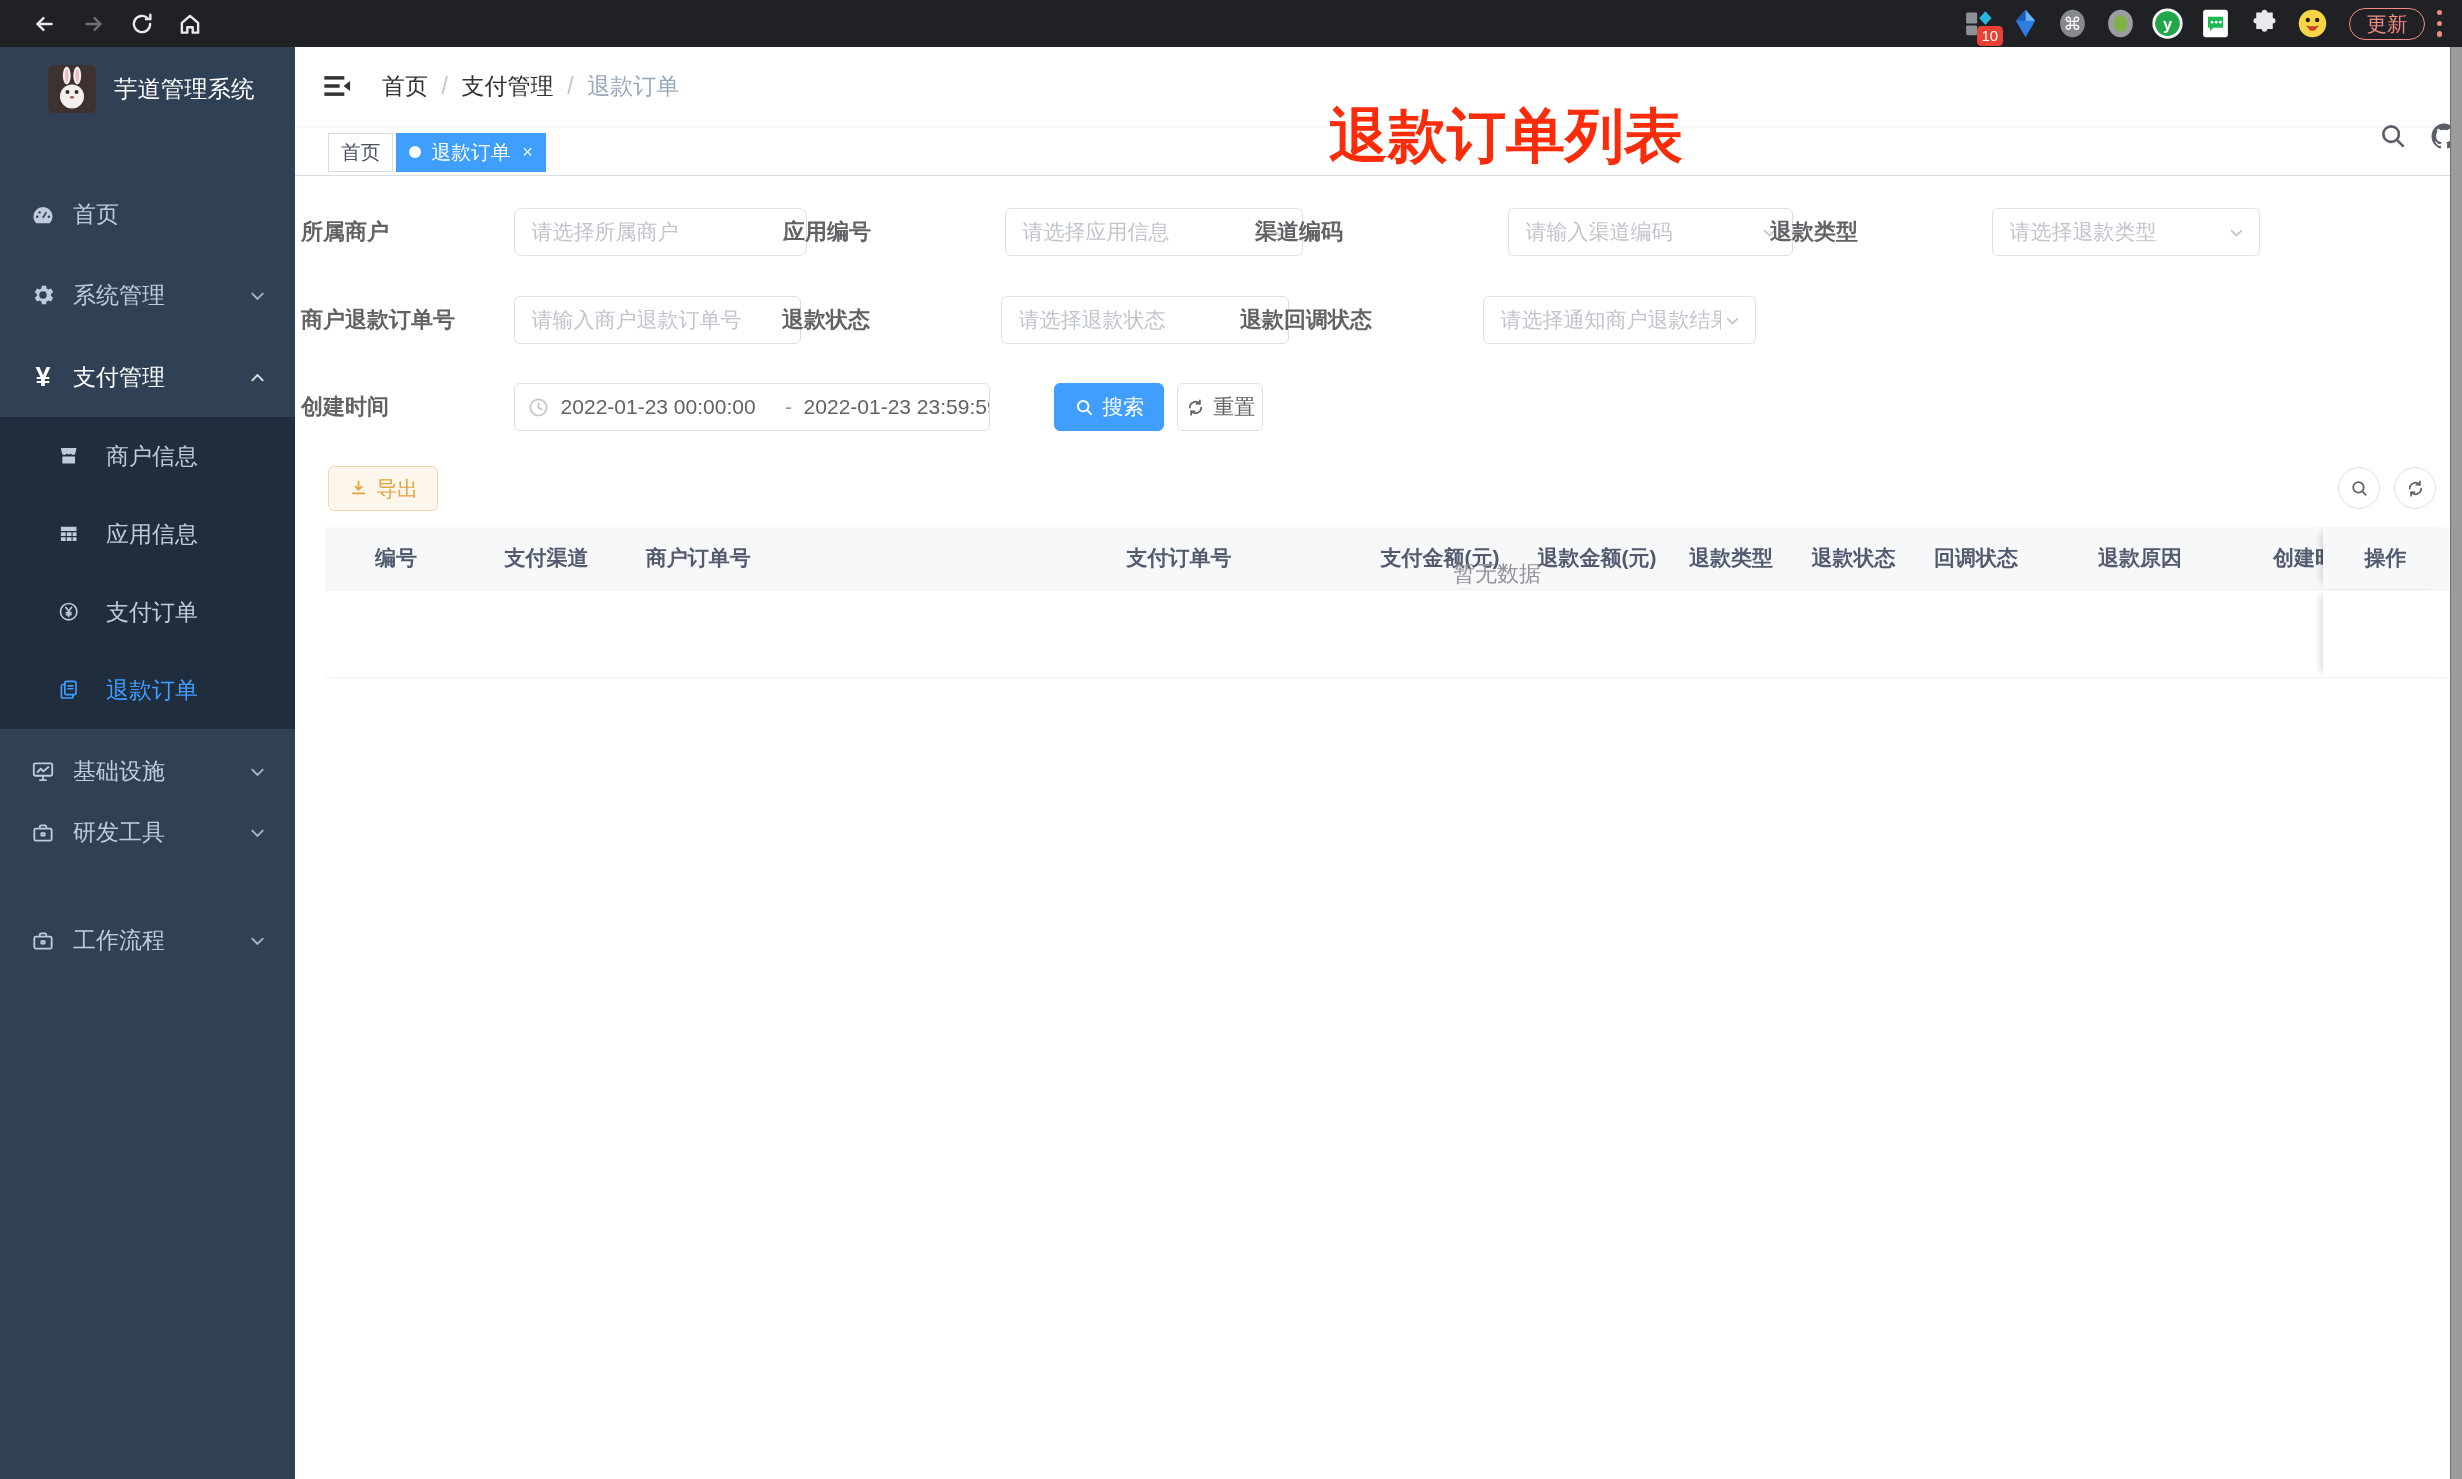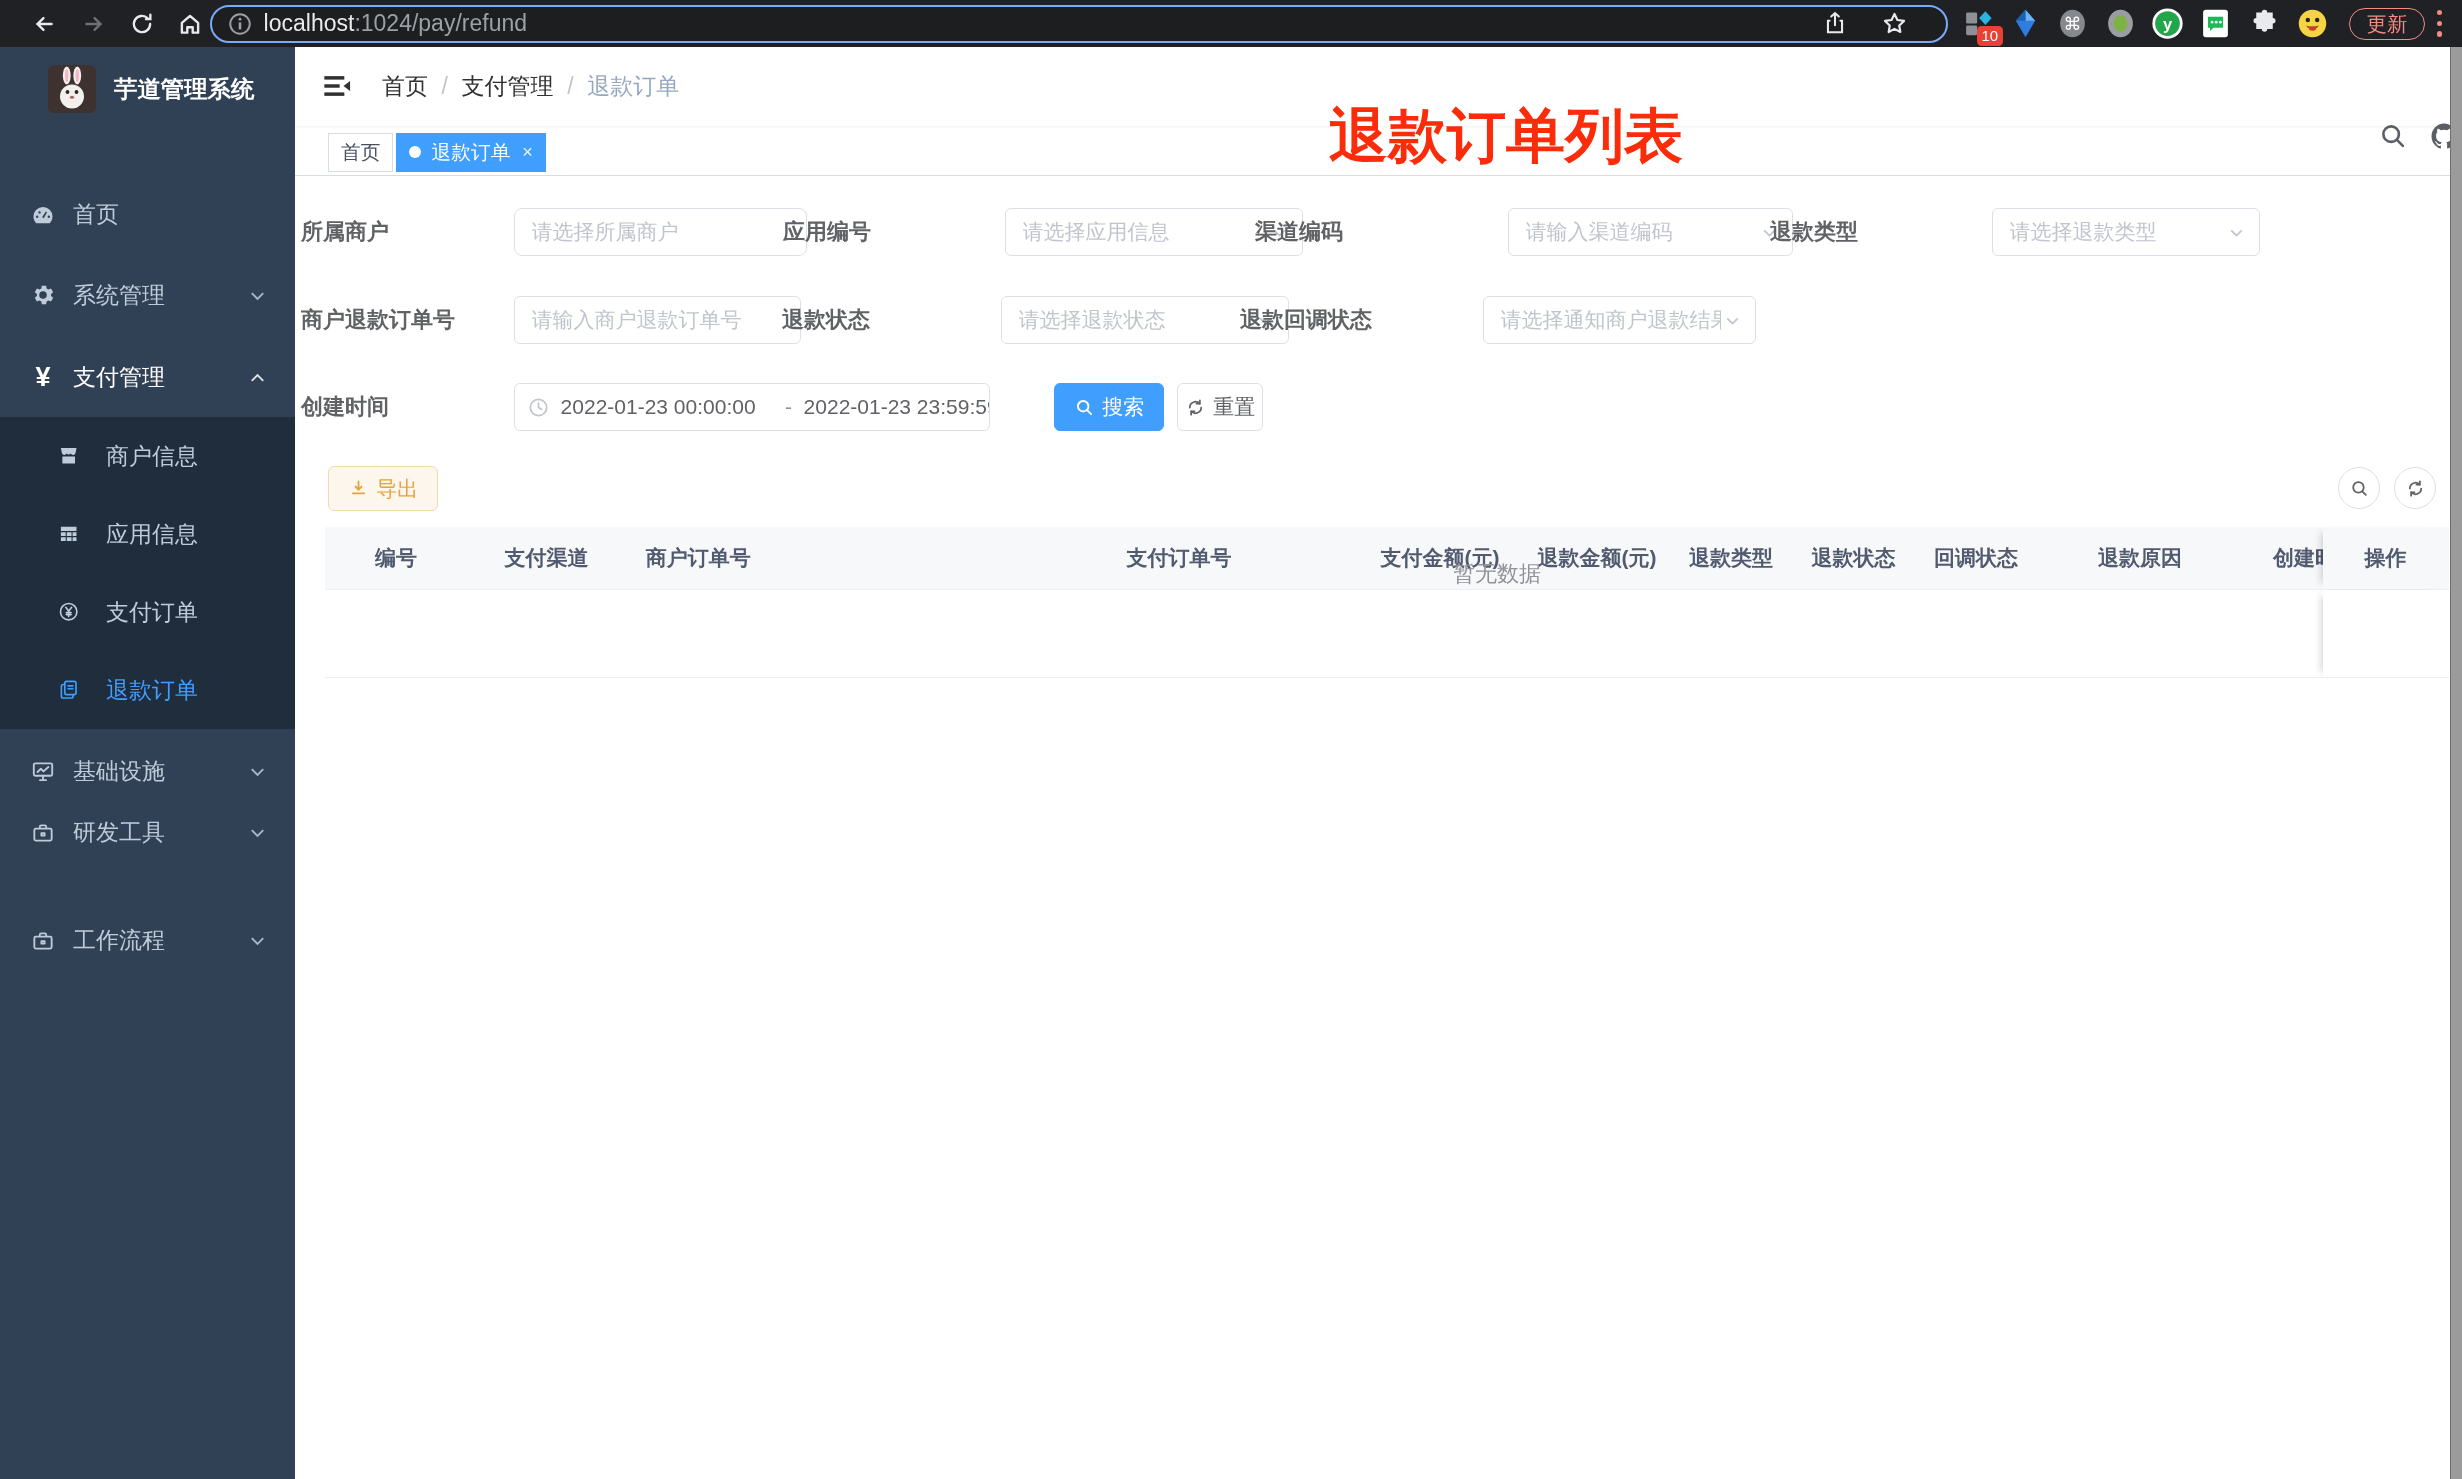--- a/index.html
+++ b/index.html
@@ -21,21 +21,21 @@
                 border-radius:16.6px; color:#f28b82; font-size:20.4px; display:flex; align-items:center; justify-content:center; }
   .kebab { position:absolute; left:2435px; top:9.8px; width:9px; height:27px; display:flex; flex-direction:column; justify-content:space-between; align-items:center; }
   .kebab i { width:5.3px; height:5.3px; border-radius:50%; background:#f28b82; }
   .badge { position:absolute; right:-7.6px; bottom:-6px; background:#e94235; color:#fff; font-size:15px;
            border-radius:4.5px; padding:0.8px 4.5px; line-height:18px; }
 
   
   #sidebar { position:absolute; left:0; top:47px; width:295px; height:1433px; background:#304156; z-index:10; }
   #logo-row { position:absolute; left:0; top:0; width:295px; height:83px; display:flex; align-items:center; }
   #logo-img { width:48px; height:48px; margin-left:48px; border-radius:6px; overflow:hidden; background:#4c3b33; }
-  #logo-title { color:#ffffff; font-size:23.4px; font-weight:bold; margin-left:18px; white-space:nowrap; }
+  #logo-title { color:#ffffff; font-size:23.4px; font-weight:normal; margin-left:18px; white-space:nowrap; }
   .menu-item { position:absolute; left:0; width:295px; display:flex; align-items:center; color:#bfcbd9; font-size:23px; cursor:pointer; }
   .menu-item.sub { background:#1f2d3d; }
   .menu-item .mi-icon { position:absolute; left:30px; width:26px; height:26px; display:flex; align-items:center; justify-content:center; }
   .menu-item.sub .mi-icon { left:57px; width:23.4px; height:23.4px; }
   .menu-item .mi-label { position:absolute; left:73px; white-space:nowrap; }
   .menu-item.sub .mi-label { left:106px; }
   .menu-item .mi-chev { position:absolute; left:246px; width:23px; height:23px; opacity:.85; }
   .menu-item.open { color:#ffffff; }
   .menu-item.active { color:#409eff; }
   .yen-glyph { font-size:27px; font-weight:bold; line-height:1; }
@@ -113,39 +113,20 @@
         <path d="M19.5 12a7.5 7.5 0 1 1-2.2-5.3"></path>
         <path d="M19.7 3.5v4h-4" fill="none"></path>
       </svg>
   </div>
   <div class="bicon" style="left:172px">
     <svg viewBox="0 0 24 24" fill="none" stroke="#e8eaed" stroke-width="2.2" stroke-linejoin="round">
         <path d="M4.5 11 12 4.5 19.5 11V20h-5v-5h-5v5h-5z"></path>
       </svg>
   </div>
 
-  <div id="url-pill">
-    <svg style="width:26px;height:26px;margin-left:15px;flex:none" viewBox="0 0 24 24" fill="none" stroke="#9aa0a6" stroke-width="1.8">
-      <circle cx="12" cy="12" r="9"></circle>
-        <path d="M12 10.5V17" stroke-width="2.4"></path>
-        <circle cx="12" cy="7.5" r="1.3" fill="#9aa0a6" stroke="none"></circle>
-    </svg>
-    <span id="url-text"><span class="host">localhost</span><span class="rest">:1024/pay/refund</span></span>
-    <div class="pill-right" style="right:98px">
-      <svg style="width:26px;height:26px" viewBox="0 0 24 24" fill="none" stroke="#e8eaed" stroke-width="1.9" stroke-linecap="round">
-          <path d="M12 3v11M8.5 6 12 2.8 15.5 6"></path>
-          <path d="M7 10H5.5V20.5h13V10H17"></path>
-        </svg>
-    </div>
-    <div class="pill-right" style="right:38px">
-      <svg style="width:27px;height:27px" viewBox="0 0 24 24" fill="none" stroke="#e8eaed" stroke-width="1.9" stroke-linejoin="round">
-          <path d="m12 3.5 2.6 5.4 5.9.8-4.3 4.1 1 5.8L12 16.8l-5.2 2.8 1-5.8-4.3-4.1 5.9-.8z"></path>
-        </svg>
-    </div>
-  </div>
 
   <div class="ext" style="left:1962px">
     <svg viewBox="0 0 24 24">
         <rect x="3" y="4" width="8" height="8" rx="1" fill="#8d9095"></rect>
         <rect x="3" y="13.5" width="8" height="7" rx="1" fill="#8d9095"></rect>
         <path d="m17 3 4.5 5L17 13l-4.5-5z" fill="#28b5e0"></path>
       </svg>
     <span class="badge">10</span>
   </div>
   <div class="ext" style="left:2009px">

